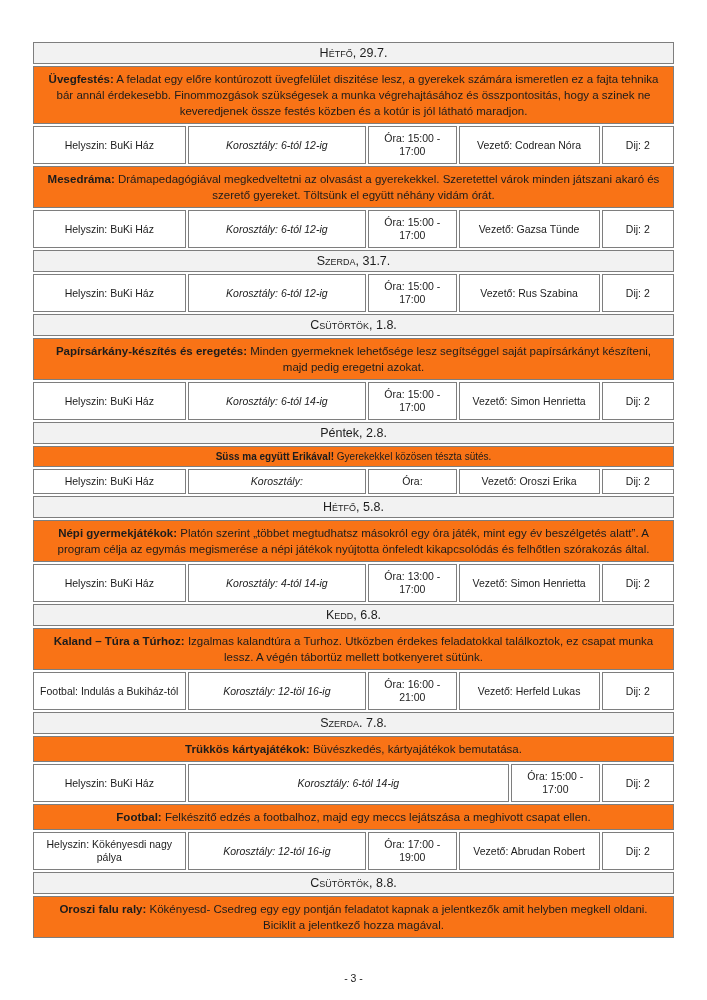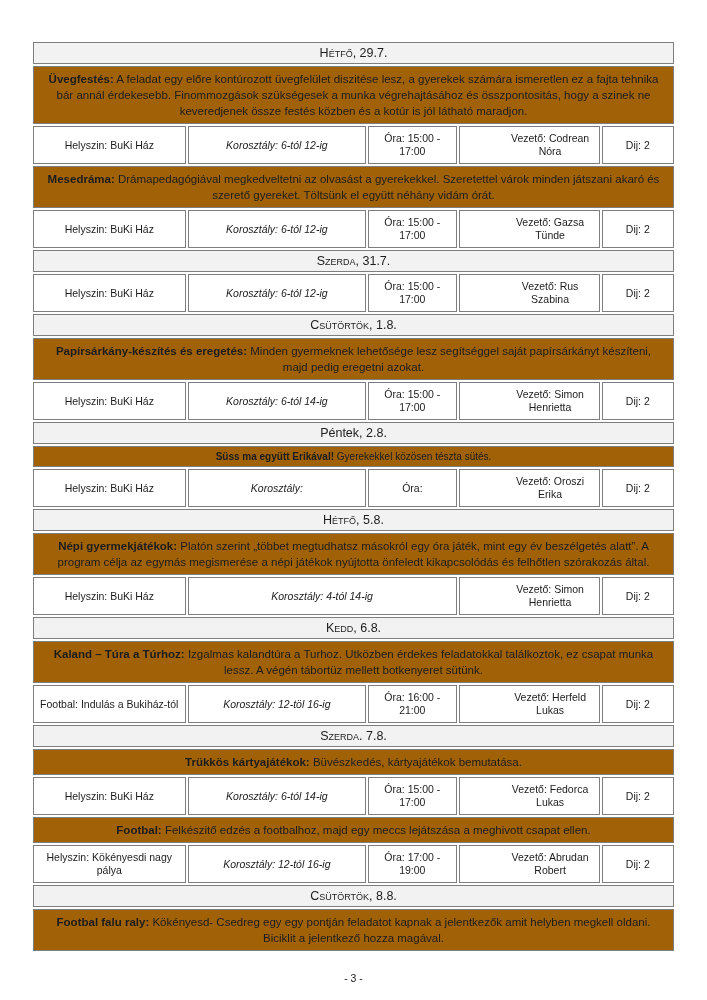--- a/index.html
+++ b/index.html
@@ -16,37 +16,37 @@
     position: absolute; left: 33px; top: 42px; width: 641px;
     display: flex; flex-direction: column; gap: 2px;
   }
   .hrow {
     border: 1px solid #7e7e7e; background: #f2f2f2;
     text-align: center; font-size: 12.5px; line-height: 16px;
     padding: 2px 20px;
   }
   .hrow.sc { font-variant: small-caps; }
   .drow {
-    border: 1px solid #7e7e7e; background: #a16207;
+    border: 1px solid #7e7e7e; background: #f97316;
     text-align: center; font-size: 11.5px; line-height: 16px;
     padding: 4px 10px;
   }
   .drow b { font-weight: bold; }
   .drow.small { font-size: 10px; line-height: 13px; padding: 3px 8px; }
   .trow { display: flex; gap: 2px; border-radius: 8px; }
   .tcell {
     border: 1px solid #7e7e7e; background: #ffffff;
     font-size: 10.5px; line-height: 13px;
     display: flex; align-items: center; justify-content: center;
     text-align: center; padding: 5px 2px; box-sizing: border-box;
   }
   .c1 { flex: 0 0 23.8%; }
   .c2 { flex: 1 1 28.0%; font-style: italic; }
   .c3 { flex: 0 0 13.8%; }
-  .c4 { flex: 0 0 22.0%; padding-left: 44px; }
+  .c4 { flex: 0 0 22.0%; }
   .c5 { flex: 0 0 11.3%; }
   .footer {
     position: absolute; bottom: 16px; left: 0; width: 100%;
     text-align: center; font-size: 10.5px; color: #1c1c1c;
   }
 </style>
 </head>
 <body>
 
 <div class="page">
@@ -108,20 +108,21 @@
       <div class="tcell c5">Dij: 2</div>
     </div>
 
     <div class="hrow sc">Hétfő, 5.8.</div>
     <div class="drow">
       <b>Népi gyermekjátékok:</b> <span>Platón szerint „többet megtudhatsz másokról egy óra játék, mint egy év beszélgetés alatt”. A program célja az egymás megismerése a népi játékok nyújtotta önfeledt kikapcsolódás és felhőtlen szórakozás által.</span>
     </div>
     <div class="trow">
       <div class="tcell c1">Helyszin: BuKi Ház</div>
       <div class="tcell c2">Korosztály: 4-tól 14-ig</div>
+      <div class="tcell c3">Óra: 13:00 - 17:00</div>
       <div class="tcell c4">Vezető: Simon Henrietta</div>
       <div class="tcell c5">Dij: 2</div>
     </div>
 
     <div class="hrow sc">Kedd, 6.8.</div>
     <div class="drow">
       <b>Kaland – Túra a Túrhoz:</b> <span>Izgalmas kalandtúra a Turhoz. Utközben érdekes feladatokkal találkoztok, ez csapat munka lessz. A végén tábortüz mellett botkenyeret sütünk.</span>
     </div>
     <div class="trow">
       <div class="tcell c1">Footbal: Indulás a Bukiház-tól</div>
@@ -132,35 +133,34 @@
     </div>
 
     <div class="hrow sc">Szerda. 7.8.</div>
     <div class="drow">
       <b>Trükkös kártyajátékok:</b> <span>Büvészkedés, kártyajátékok bemutatása.</span>
     </div>
     <div class="trow">
       <div class="tcell c1">Helyszin: BuKi Ház</div>
       <div class="tcell c2">Korosztály: 6-tól 14-ig</div>
       <div class="tcell c3">Óra: 15:00 - 17:00</div>
-      <div class="tcell c4">Vezető: Fedorca Lukas</div>
       <div class="tcell c5">Dij: 2</div>
     </div>
     <div class="drow">
       <b>Footbal:</b> <span>Felkészitő edzés a footbalhoz, majd egy meccs lejátszása a meghivott csapat ellen.</span>
     </div>
     <div class="trow">
       <div class="tcell c1">Helyszin: Kökényesdi nagy pálya</div>
       <div class="tcell c2">Korosztály: 12-tól 16-ig</div>
       <div class="tcell c3">Óra: 17:00 - 19:00</div>
       <div class="tcell c4">Vezető: Abrudan Robert</div>
       <div class="tcell c5">Dij: 2</div>
     </div>
 
     <div class="hrow sc">Csütörtök, 8.8.</div>
     <div class="drow">
-      <b>Footbal falu raly:</b> <span>Kökényesd- Csedreg egy egy pontján feladatot kapnak a jelentkezők amit helyben megkell oldani. Biciklit a jelentkező hozza magával.</span>
+      <b>Oroszi falu raly:</b> <span>Kökényesd- Csedreg egy egy pontján feladatot kapnak a jelentkezők amit helyben megkell oldani. Biciklit a jelentkező hozza magával.</span>
     </div>
 
   </div>
 
   <div class="footer">- 3 -</div>
 </div>
 
 </body></html>

